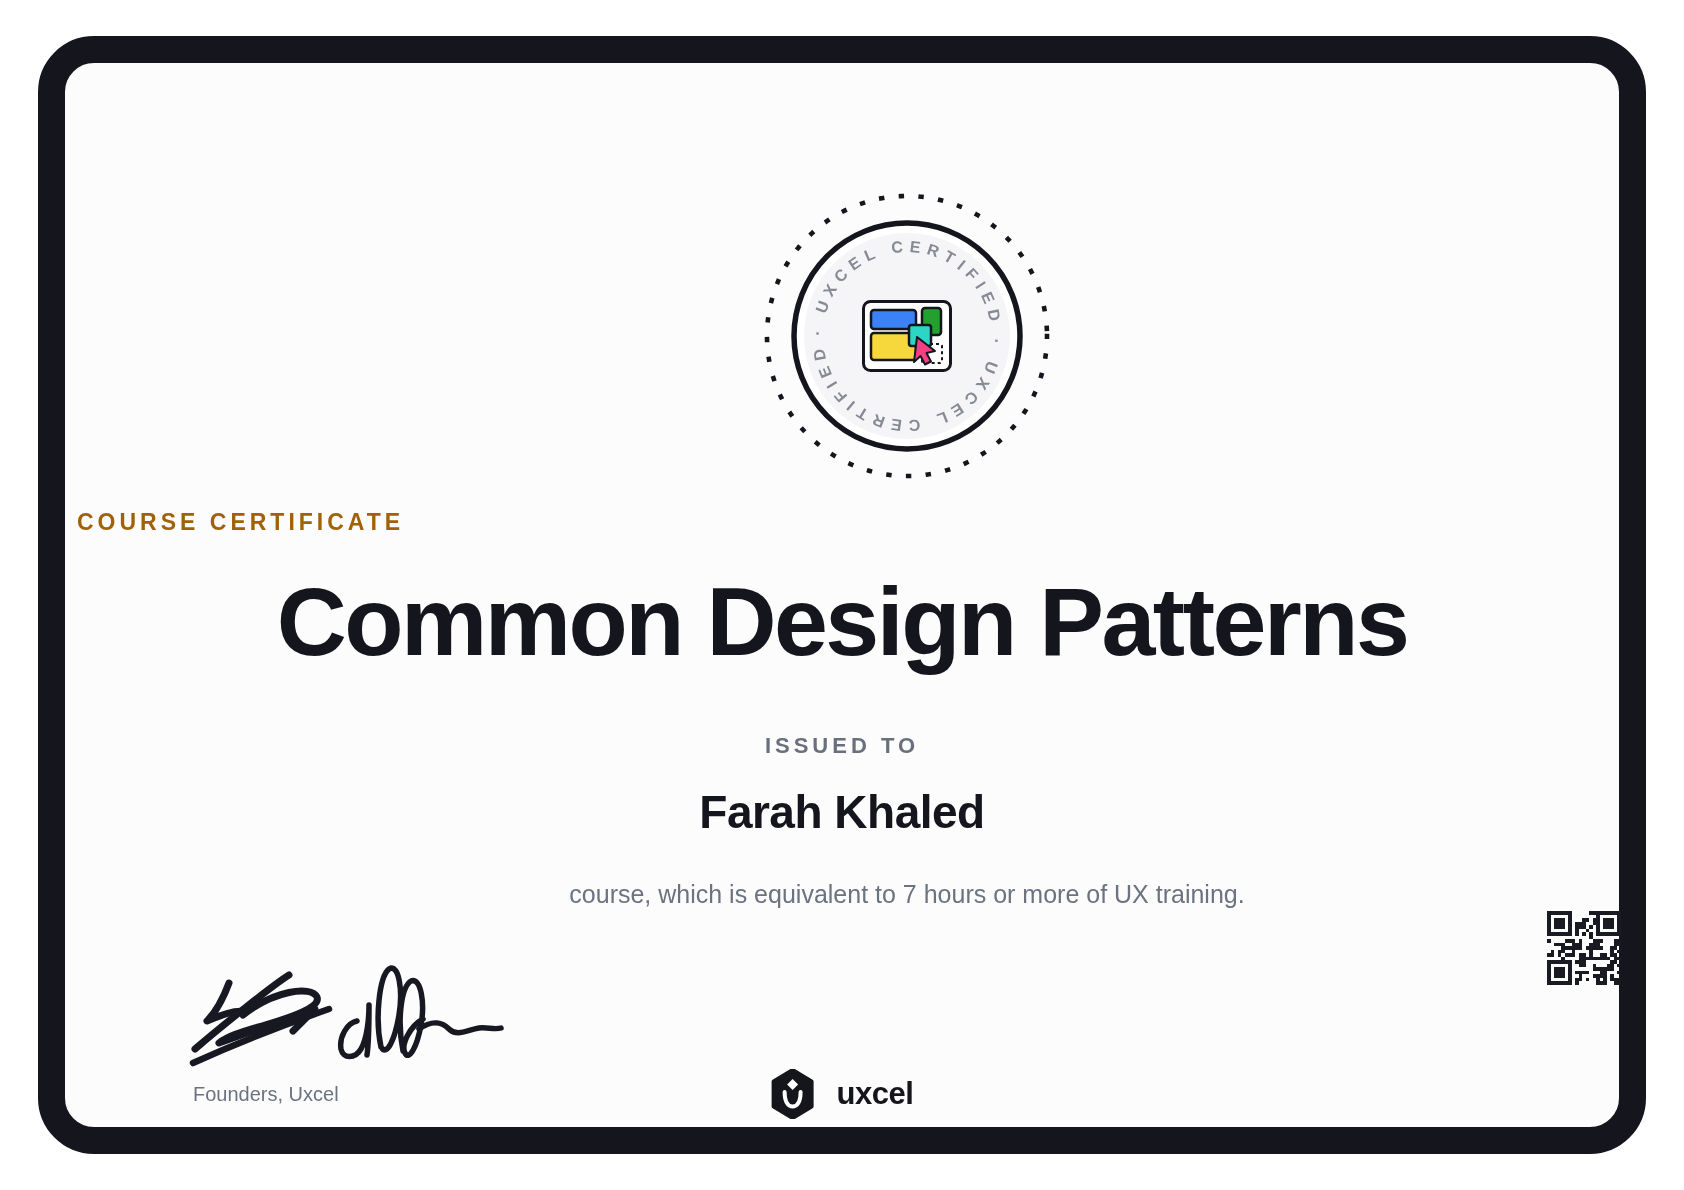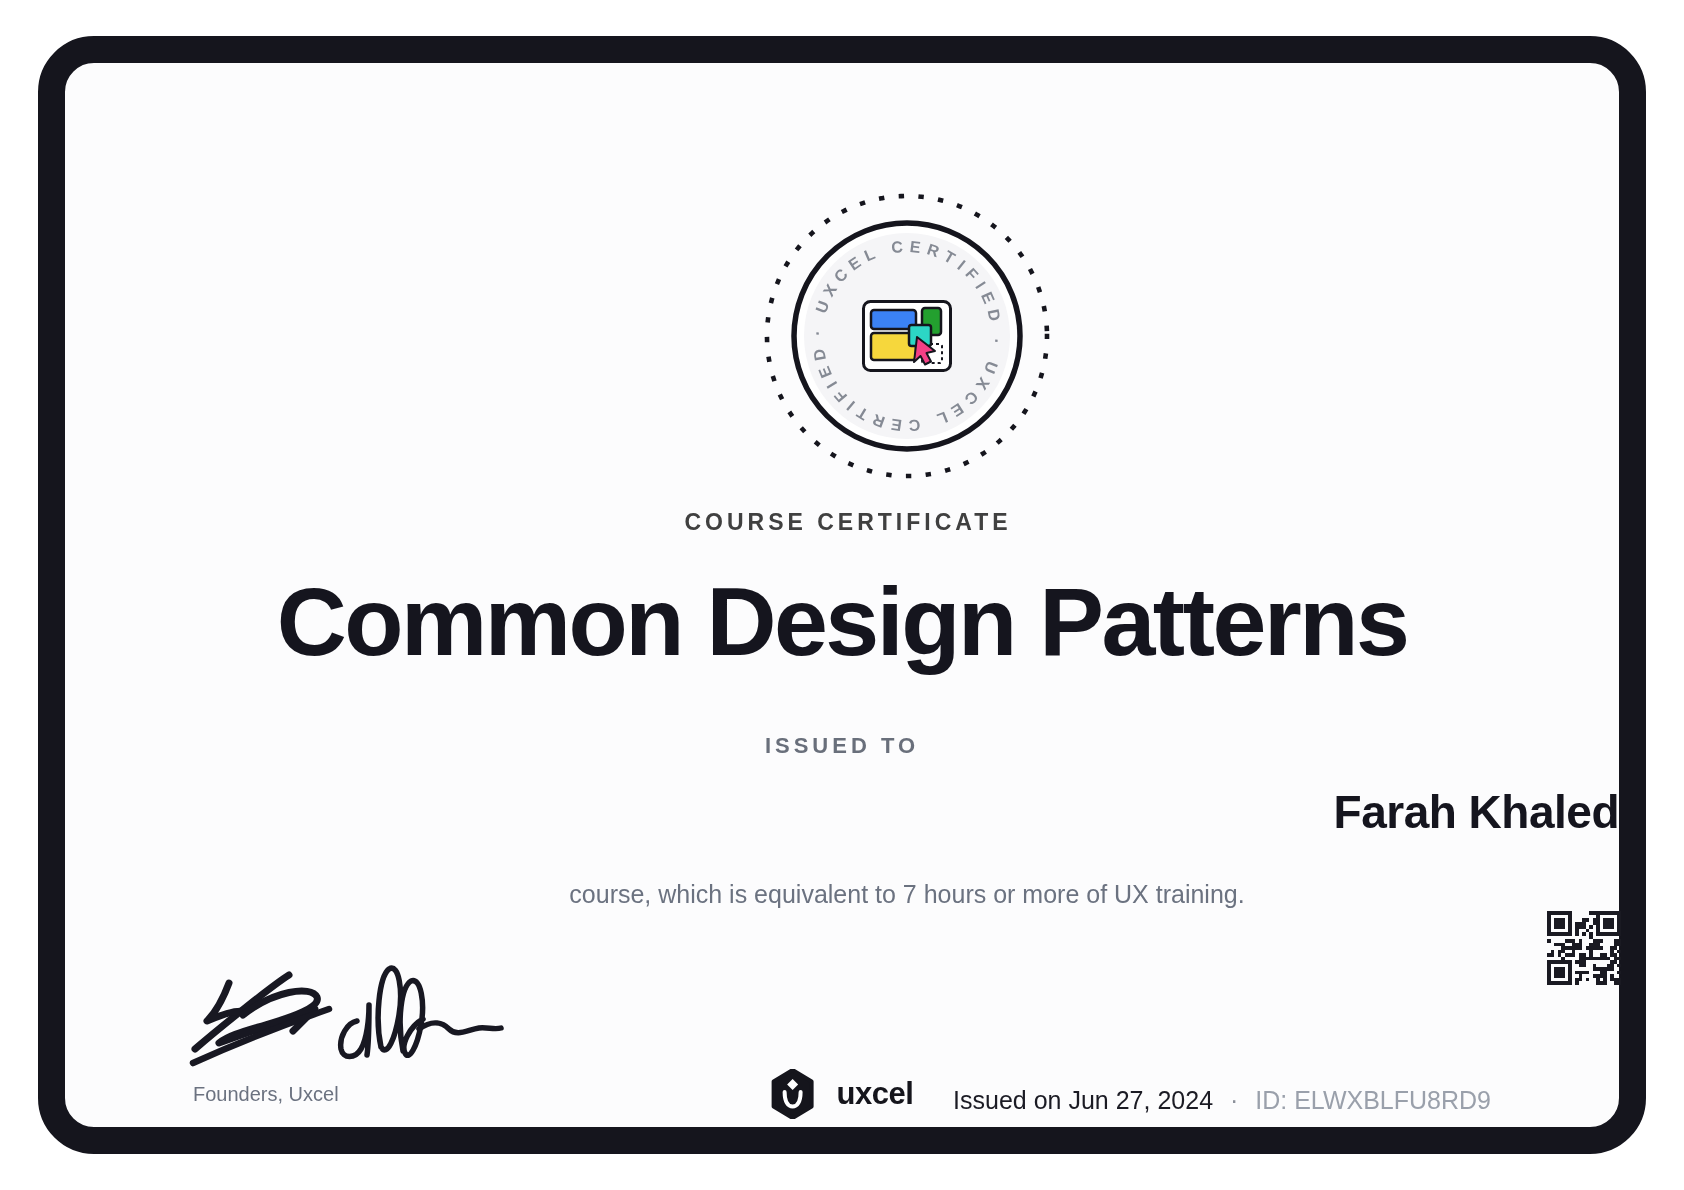--- a/index.html
+++ b/index.html
@@ -6,33 +6,33 @@
   html,body { width:1684px; height:1190px; background:#ffffff; font-family:"Liberation Sans", sans-serif; }
   .frame {
     position:absolute; left:38px; top:36px; width:1608px; height:1118px;
     border:27px solid #15151d; border-radius:56px; background:#fcfcfd;
   }
   .abs { position:absolute; }
 
   .badge { left:697px; top:128px; width:290px; height:290px; }
 
   .eyebrow {
-    top:446px; width:100%; text-align:center;
-    font-size:23px; font-weight:700; letter-spacing:4px; color:#404040;padding-left:12px;
+    top:446px; width:100%; 
+    font-size:23px; font-weight:700; letter-spacing:4px; color:#a16207;padding-left:12px;
   }
   .title {
     top:510px; width:100%; text-align:center;
     font-size:97px; font-weight:800; letter-spacing:-2.5px; color:#15151e; line-height:1;
   }
   .issued-to {
     top:670px; width:100%; text-align:center;
     font-size:22px; font-weight:700; letter-spacing:4px; color:#696f7b;
   }
   .name {
-    top:722px; width:100%; text-align:right;
+    top:722px; width:100%; text-align:center;
     font-size:46px; font-weight:700; letter-spacing:-0.5px; color:#15151e;
   }
   .description {
     top:813px; width:840px; left:422px; text-align:center;
     font-size:25px; line-height:36px; color:#6b7280; font-weight:400;
   }
 
   .signatures { left:124px; top:894px; width:316px; height:116px; }
   .founders { left:128px; top:1020px; font-size:20px; color:#6b7280; }
 
@@ -331,19 +331,14 @@
       <rect x="5" y="20" width="1" height="1" fill="#1a1a22"></rect>
       <rect x="6" y="20" width="1" height="1" fill="#1a1a22"></rect>
       <rect x="8" y="20" width="1" height="1" fill="#1a1a22"></rect>
       <rect x="14" y="20" width="1" height="1" fill="#1a1a22"></rect>
       <rect x="15" y="20" width="1" height="1" fill="#1a1a22"></rect>
       <rect x="16" y="20" width="1" height="1" fill="#1a1a22"></rect>
       <rect x="19" y="20" width="1" height="1" fill="#1a1a22"></rect>
       <rect x="20" y="20" width="1" height="1" fill="#1a1a22"></rect>
     </svg>
 
-  <div class="abs issue-line">
-    <span class="date">Issued on Jun 27, 2024</span>
-    <span class="sep">·</span>
-    <span class="cid">ID: ELWXBLFU8RD9</span>
-  </div>
 
 </div>
 
 </body></html>

